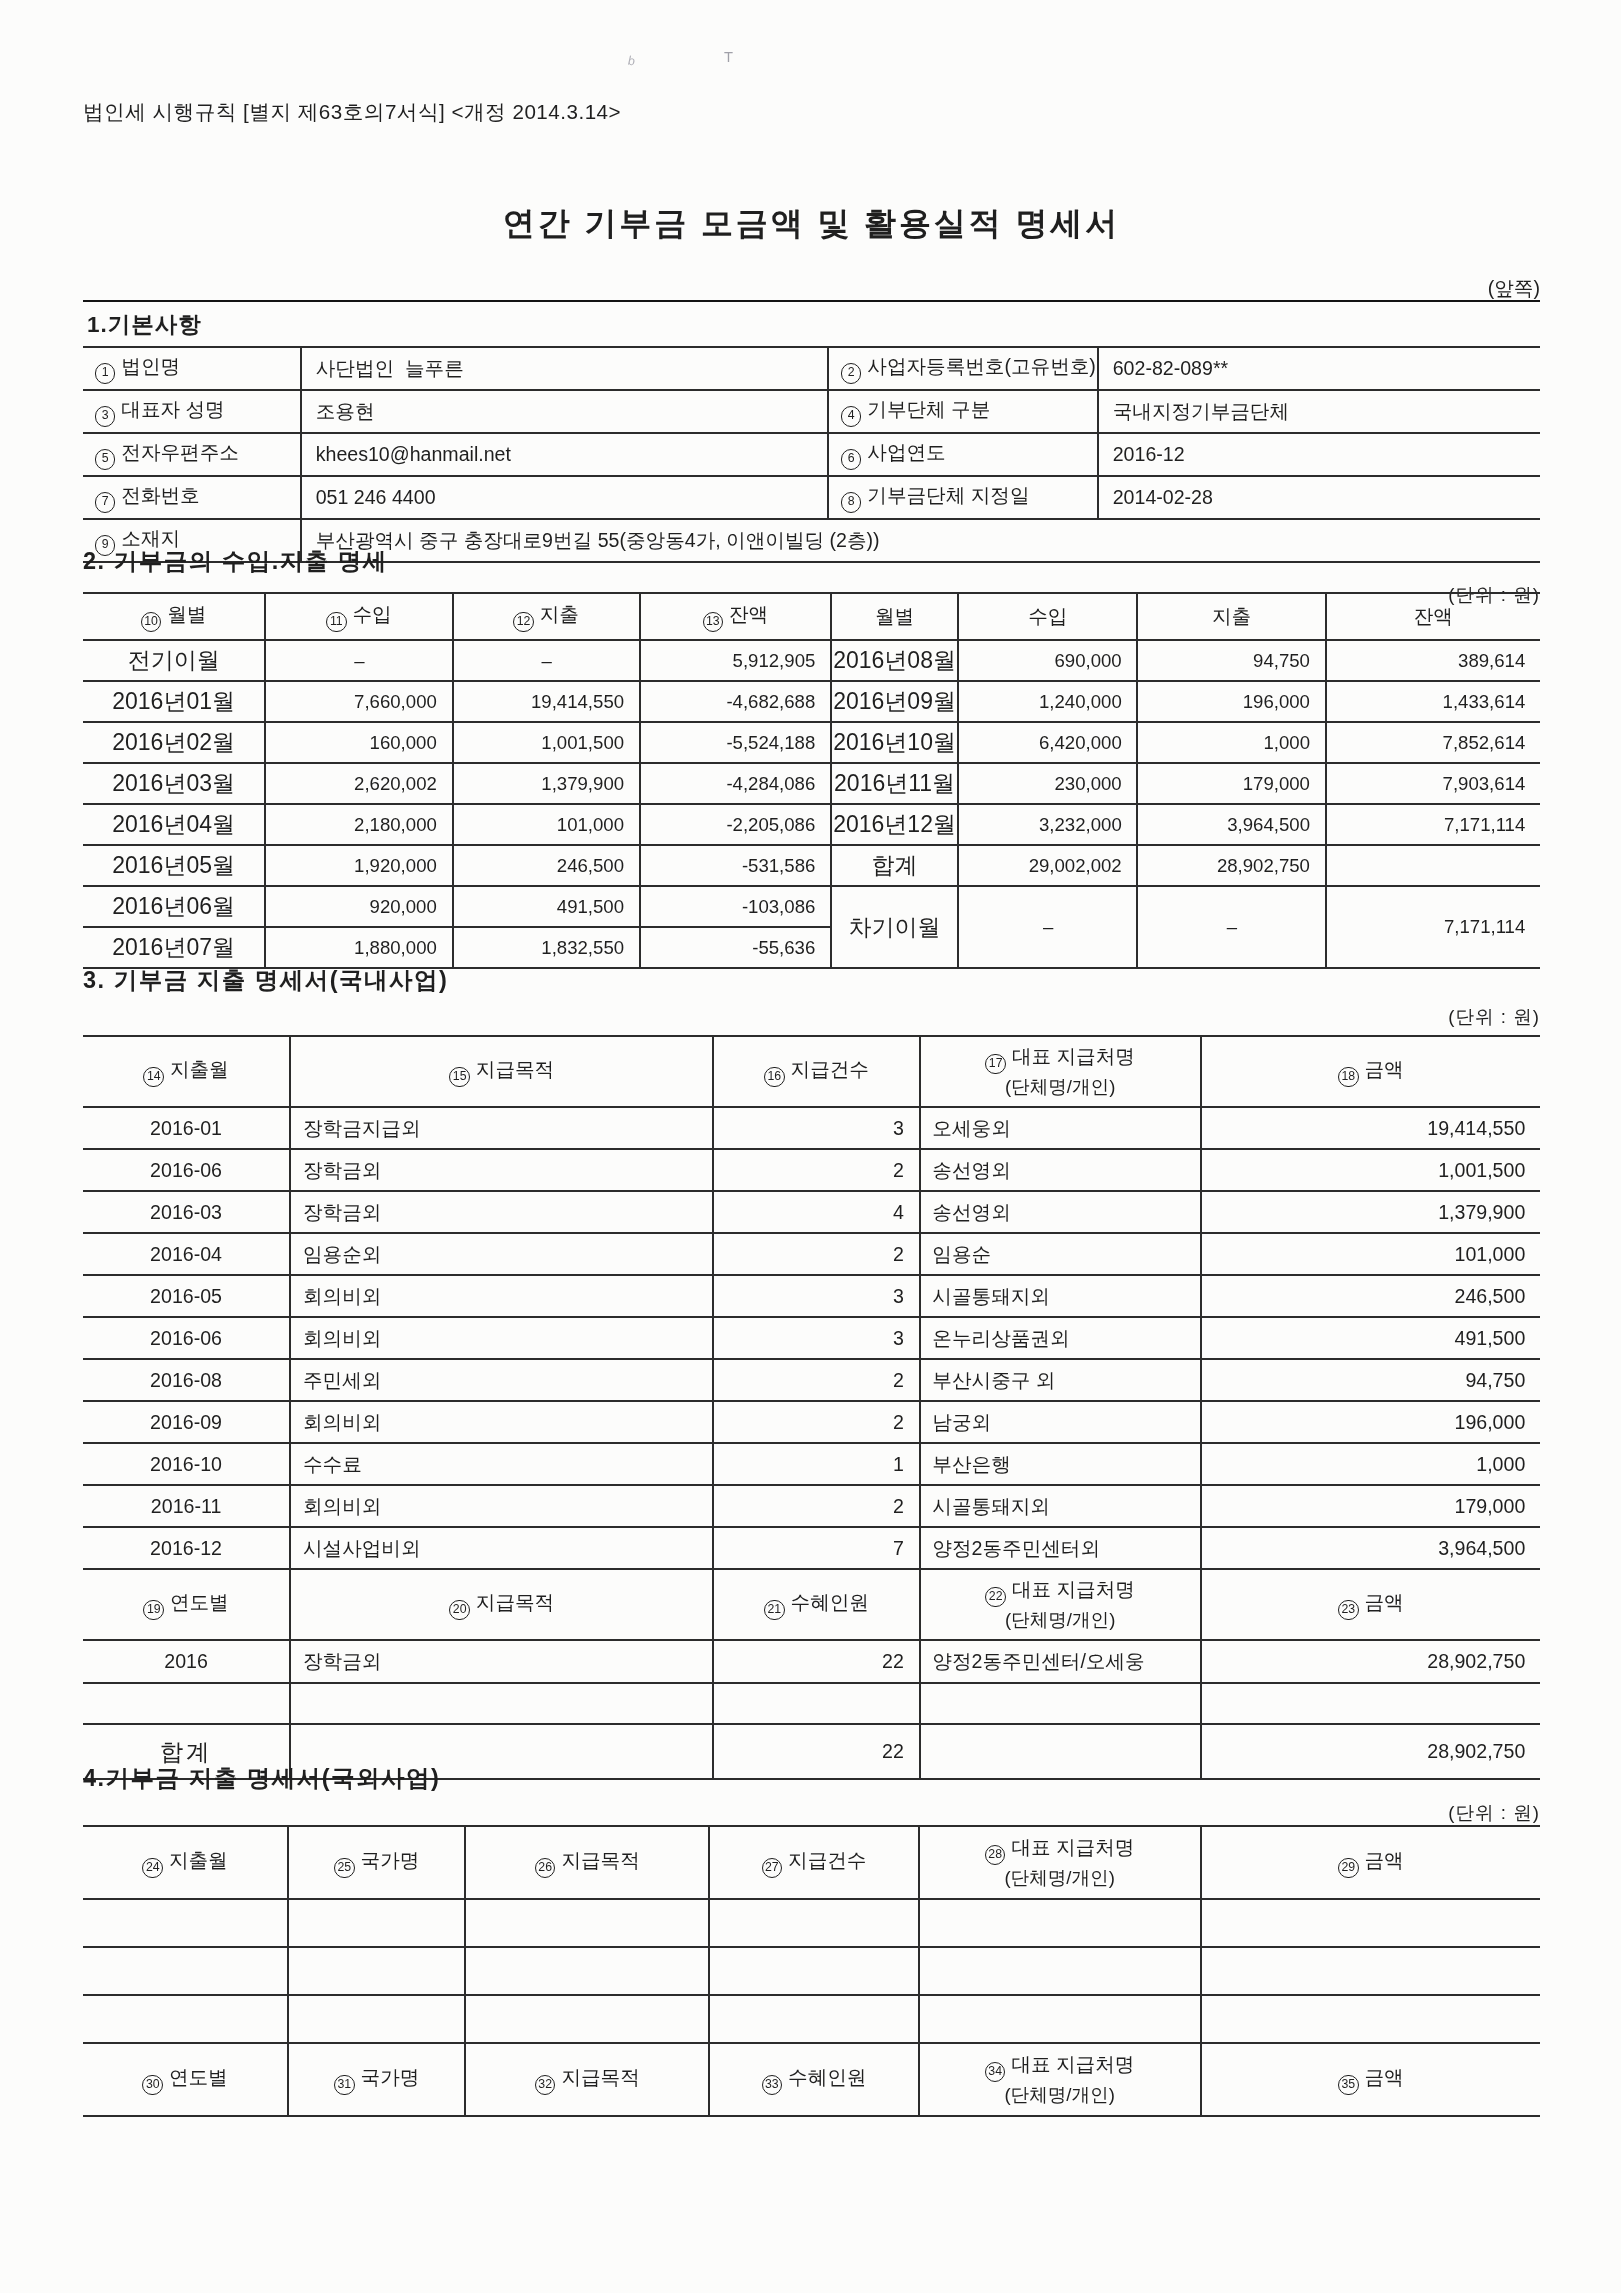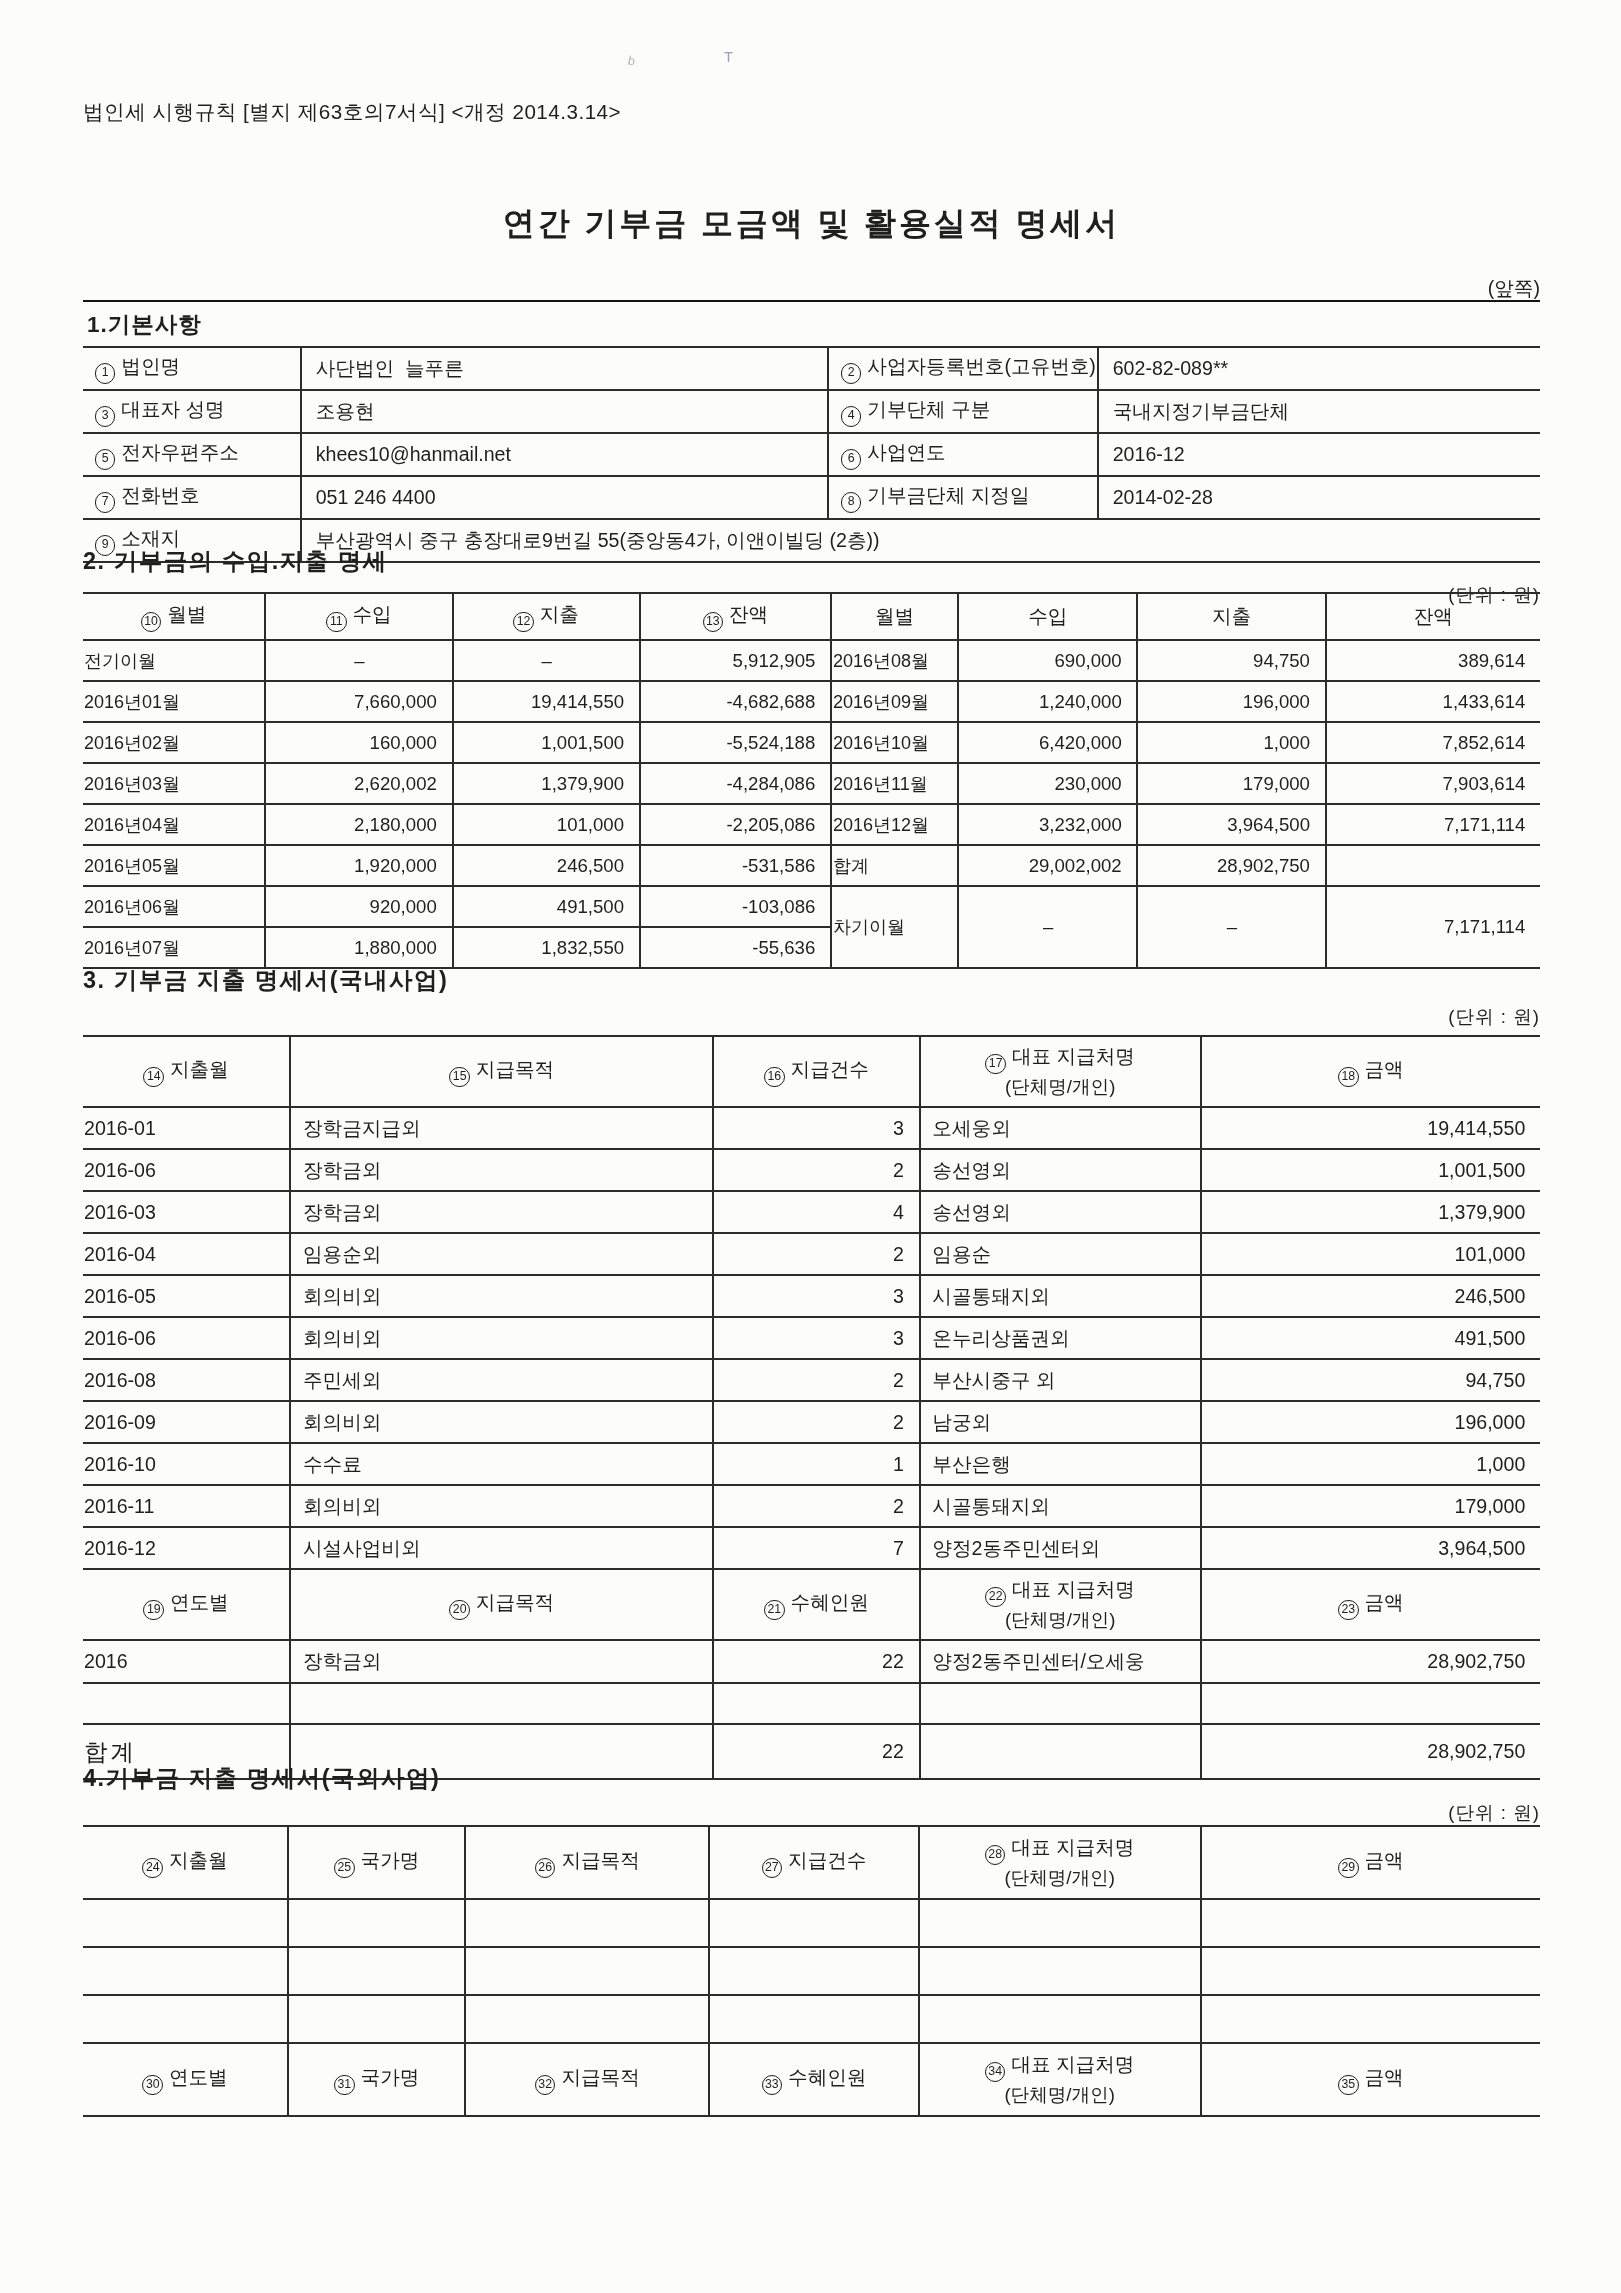--- a/index.html
+++ b/index.html
@@ -31,27 +31,27 @@
   #t2{position:absolute;left:83px;top:592px}
   #t3{position:absolute;left:83px;top:1035px}
   #t4{position:absolute;left:83px;top:1825px}
 
   .t1 td{height:39px;font-size:19.6px}
   .t1 .lbl{text-align:left;padding-left:11.8px}
   .t1 .val{text-align:left;padding-left:13.7px;white-space:pre-wrap}
 
   .t2 th{height:43px;font-size:19.6px;text-align:center}
   .t2 td{height:37px;font-size:18.6px}
-  .t2 .cen{text-align:left;font-size:18px}
+  .t2 .cen{text-align:center;font-size:23px}
   .t2 .num{text-align:right;padding-right:14.7px}
   .t2 .dashc{text-align:center;padding-right:0}
 
   .t3 th{height:67px;font-size:19.6px;text-align:center}
   .t3 td{height:38px;font-size:19.6px}
-  .t3 .cen{text-align:left}
+  .t3 .cen{text-align:center}
   .t3 .num{text-align:right;padding-right:14.7px}
   .t3 .lft{text-align:left;padding-left:11.8px}
   .t3 .yrow td{height:39px}
   .t3 .erow td{height:37px}
   .t3 .trow td{height:51px}
   .t3 .tlabel{font-size:23.5px;letter-spacing:2.9px}
 
   .t4 th{height:69px;font-size:19.6px;text-align:center}
   .t4 td{height:44px}
 

